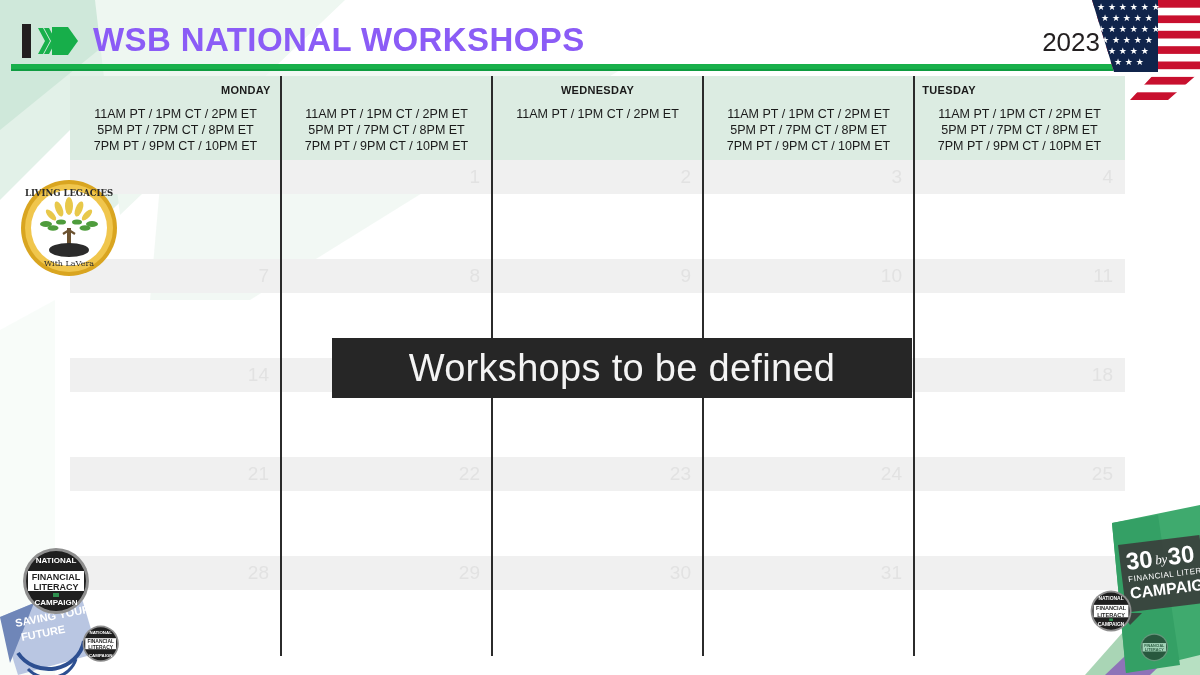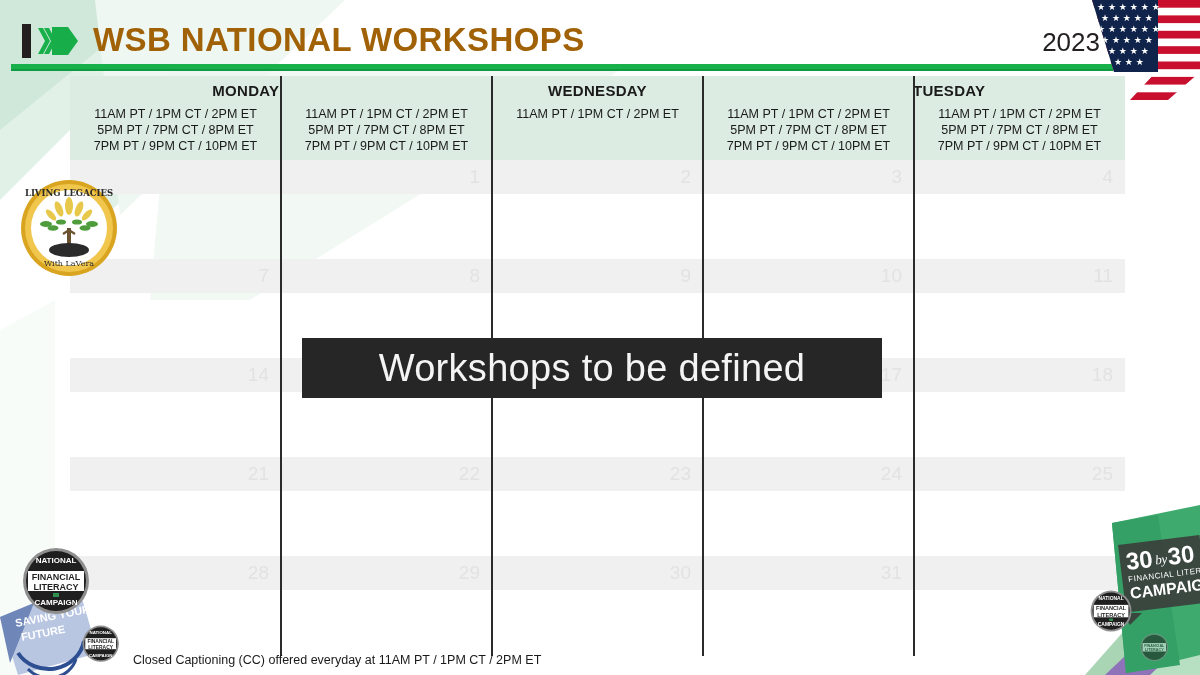--- a/index.html
+++ b/index.html
@@ -14,21 +14,21 @@
   
   .bg-layer{position:absolute;inset:0;pointer-events:none;}
   .bg-layer svg{position:absolute;top:0;left:0;}
 
   
   .header{position:absolute;left:0;top:0;width:1200px;height:70px;}
   .logo-mark{position:absolute;left:22px;top:24px;width:60px;height:34px;}
   .title{
     position:absolute;left:93px;top:21px;
     font-size:33px;font-weight:bold;letter-spacing:.4px;
-    color:#a16207;white-space:nowrap;
+    color:#8b5cf6;white-space:nowrap;
     font-family:"Liberation Sans", sans-serif;
   }
   .year{
     position:absolute;right:100px;top:27px;
     font-size:26px;font-weight:normal;color:#231f20;text-align:right;
   }
   .rule{position:absolute;left:11px;top:64px;width:1114px;height:5px;background:#18b04b;}
   .rule-thin{position:absolute;left:11px;top:69px;width:1114px;height:2px;background:#0f9c41;}
 
   
@@ -39,21 +39,21 @@
   .dayhead-band{
     position:absolute;left:0;top:0;width:1055px;height:84px;
     background:#dcece2;
   }
   .dayhead-row{
     position:absolute;left:0;top:0;width:1055px;height:28px;
     display:flex;
   }
   .dayhead-cell{
     flex:1 1 0;display:flex;align-items:center;justify-content:center;
-    font-size:15px;font-weight:bold;color:#1a1a1a;letter-spacing:.3px;
+    font-size:11px;font-weight:bold;color:#1a1a1a;letter-spacing:.3px;
   }
   .times-row{
     position:absolute;left:0;top:28px;width:1055px;height:56px;display:flex;
   }
   .times-cell{
     flex:1 1 0;display:flex;flex-direction:column;align-items:center;
     justify-content:flex-start;padding-top:3px;gap:1px;
   }
   .time-line{font-size:12.5px;color:#1a1a1a;line-height:15px;white-space:nowrap;}
 
@@ -68,21 +68,21 @@
   .daynum{
     position:absolute;right:12px;top:6px;
     font-size:19px;color:#e2e2e2;font-weight:normal;line-height:22px;
   }
 
   
   .vline{position:absolute;top:0;width:1.6px;background:#2b2b2b;}
 
   
   .overlay{
-    position:absolute;left:302px;top:338px;width:580px;height:60px;
+    position:absolute;left:332px;top:338px;width:580px;height:60px;
     background:#262626;display:flex;align-items:center;justify-content:center;
   }
   .overlay-text{
     color:#f4f4f4;font-size:38px;font-weight:normal;letter-spacing:.3px;
     font-family:"Liberation Sans", sans-serif;
   }
 
   
   .footer{
     position:absolute;left:133px;top:653px;
@@ -313,21 +313,20 @@
     <div class="vline" style="left:210px;height:580px;"></div>
     <div class="vline" style="left:421px;height:580px;"></div>
     <div class="vline" style="left:632px;height:580px;"></div>
     <div class="vline" style="left:843px;height:580px;"></div>
   </div>
 
   <div class="overlay">
     <span class="overlay-text">Workshops to be defined</span>
   </div>
 
-  <div class="footer">Closed Captioning (CC) offered everyday at 11AM PT / 1PM CT / 2PM ET</div>
 
   <div class="ll-logo">
     <svg width="100" height="100" viewBox="0 0 100 100">
       <circle cx="50" cy="50" r="48" fill="#d9a520"></circle>
       <circle cx="50" cy="50" r="44" fill="#f0c64d"></circle>
       <circle cx="50" cy="50" r="38" fill="#ffffff"></circle>
 
       <g>
         <g fill="#e8c84a">
           <ellipse cx="50" cy="28" rx="4" ry="9"></ellipse>

